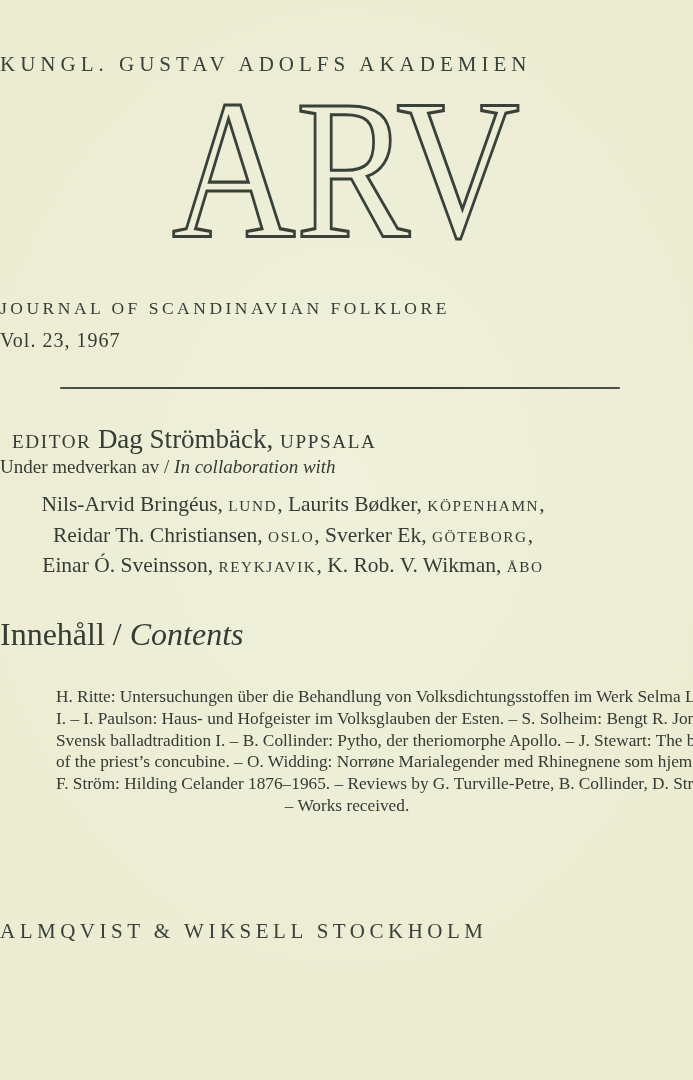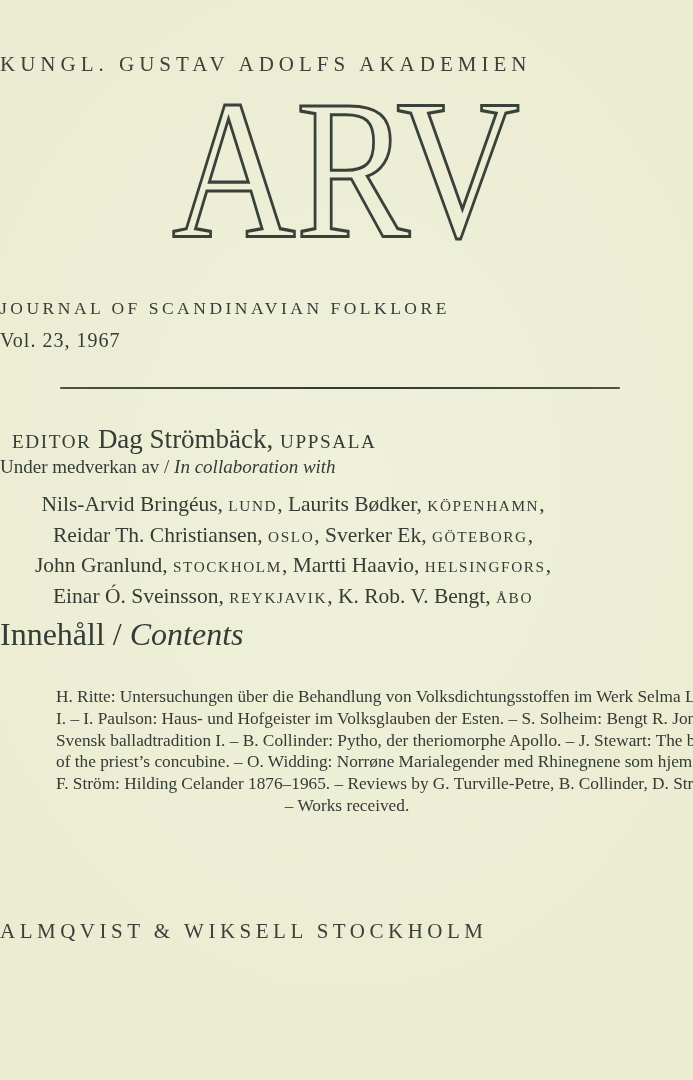--- a/index.html
+++ b/index.html
@@ -117,22 +117,21 @@
 
   <div class="rule"></div>
 
   <div class="line editor-line"><span class="seg-sc">EDITOR </span><span>Dag Strömbäck, </span><span class="seg-sc">UPPSALA</span></div>
 
   <div class="line collab-intro"><span>Under medverkan av / </span><span class="seg-it">In collaboration with</span></div>
 
   <div class="collaborators">
     <div class="collab-line"><span>Nils-Arvid Bringéus, </span><span class="seg-sc">LUND</span><span>, Laurits Bødker, </span><span class="seg-sc">KÖPENHAMN</span><span>,</span></div>
     <div class="collab-line"><span>Reidar Th. Christiansen, </span><span class="seg-sc">OSLO</span><span>, Sverker Ek, </span><span class="seg-sc">GÖTEBORG</span><span>,</span></div>
-    <div class="collab-line"><span>John Granlund, </span><span class="seg-sc">STOCKHOLM</span><span>, Martti Haavio, </span><span class="seg-sc">HELSINGFORS</span><span>,</span></div>
-    <div class="collab-line"><span>Einar Ó. Sveinsson, </span><span class="seg-sc">REYKJAVIK</span><span>, K. Rob. V. Bengt, </span><span class="seg-sc">ÅBO</span></div>
+    <div class="collab-line"><span>Einar Ó. Sveinsson, </span><span class="seg-sc">REYKJAVIK</span><span>, K. Rob. V. Wikman, </span><span class="seg-sc">ÅBO</span></div>
   </div>
 
   <div class="line contents-heading"><span>Innehåll / </span><span class="seg-it">Contents</span></div>
 
   <div class="contents">
     <div class="contents-line">H. Ritte: Untersuchungen über die Behandlung von Volksdichtungsstoffen im Werk Selma Lagerlöfs</div>
     <div class="contents-line">I. – I. Paulson: Haus- und Hofgeister im Volksglauben der Esten. – S. Solheim: Bengt R. Jonsson,</div>
     <div class="contents-line">Svensk balladtradition I. – B. Collinder: Pytho, der theriomorphe Apollo. – J. Stewart: The burial</div>
     <div class="contents-line">of the priest’s concubine. – O. Widding: Norrøne Marialegender med Rhinegnene som hjemsted. –</div>
     <div class="contents-line">F. Ström: Hilding Celander 1876–1965. – Reviews by G. Turville-Petre, B. Collinder, D. Strömbäck.</div>

